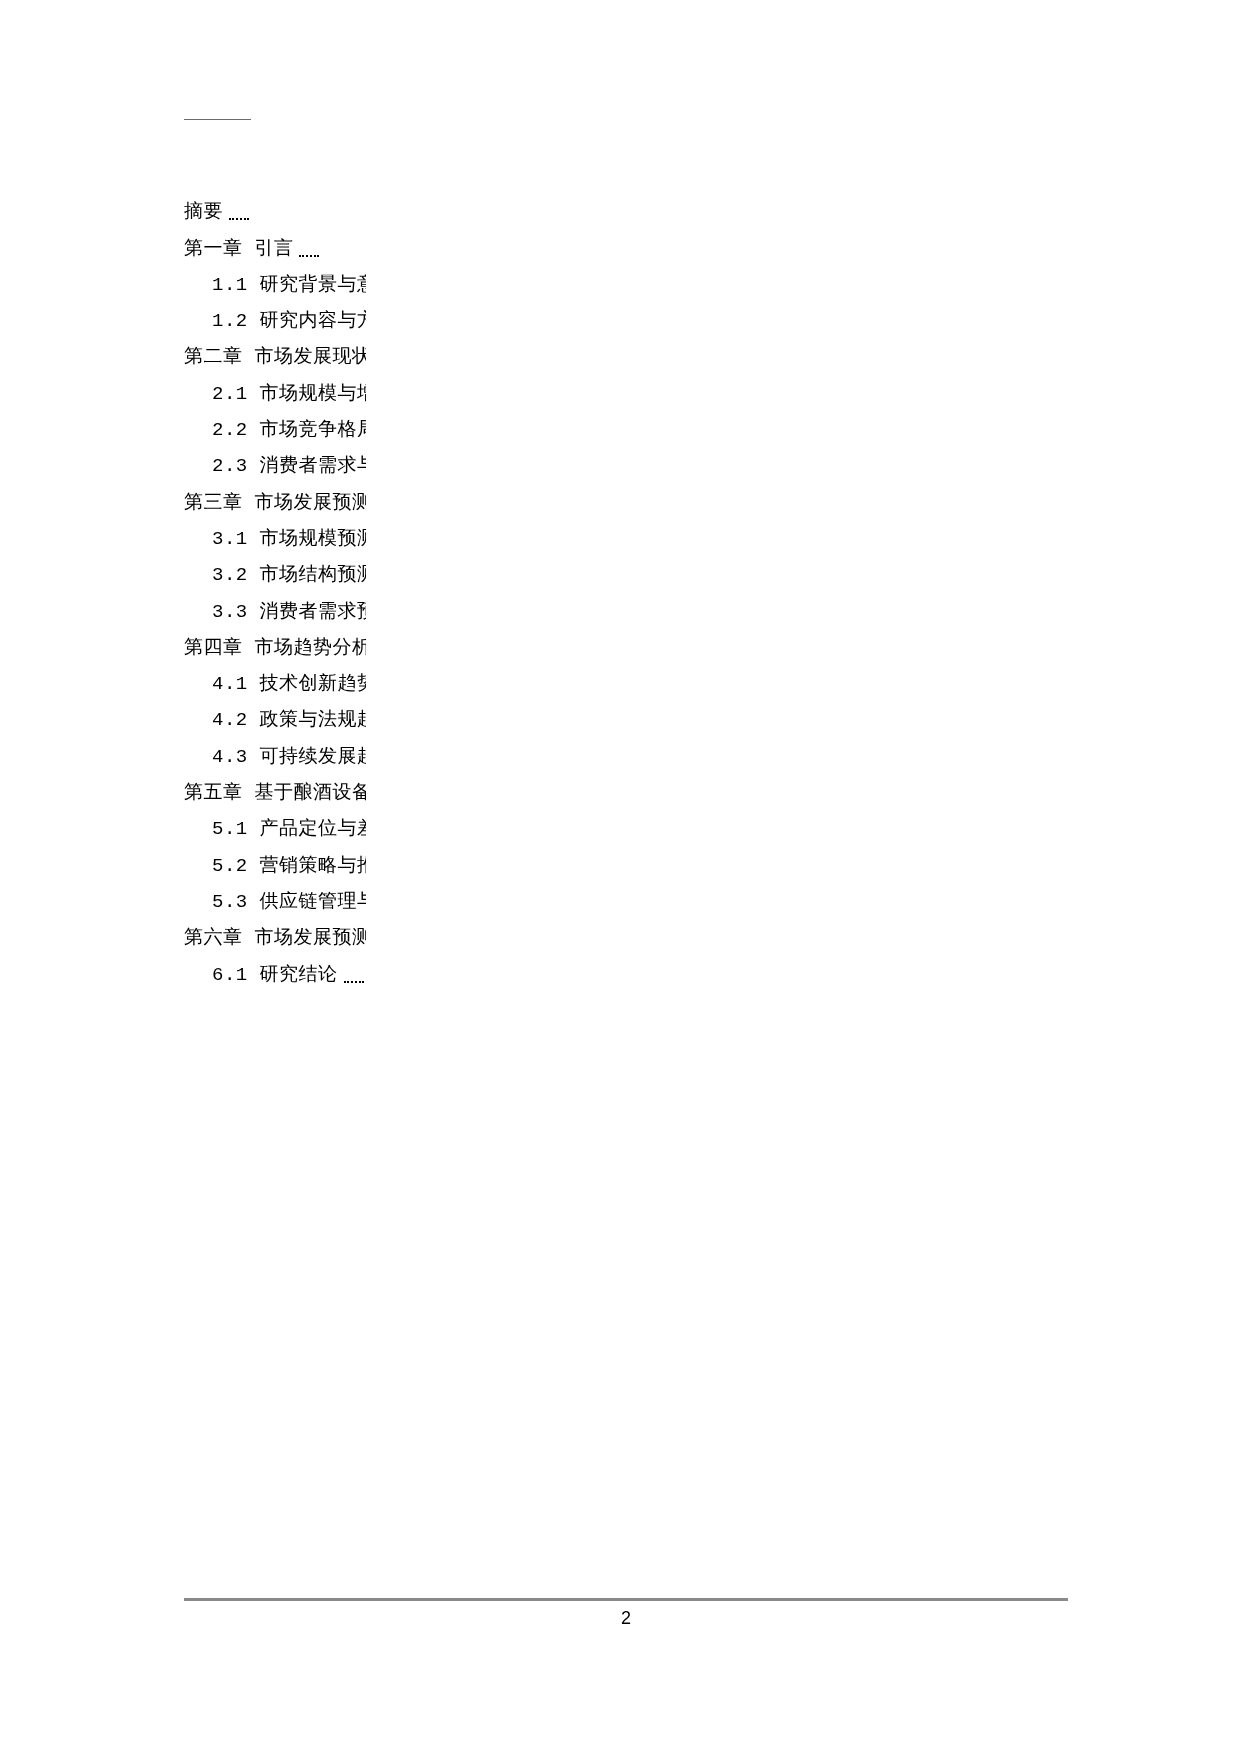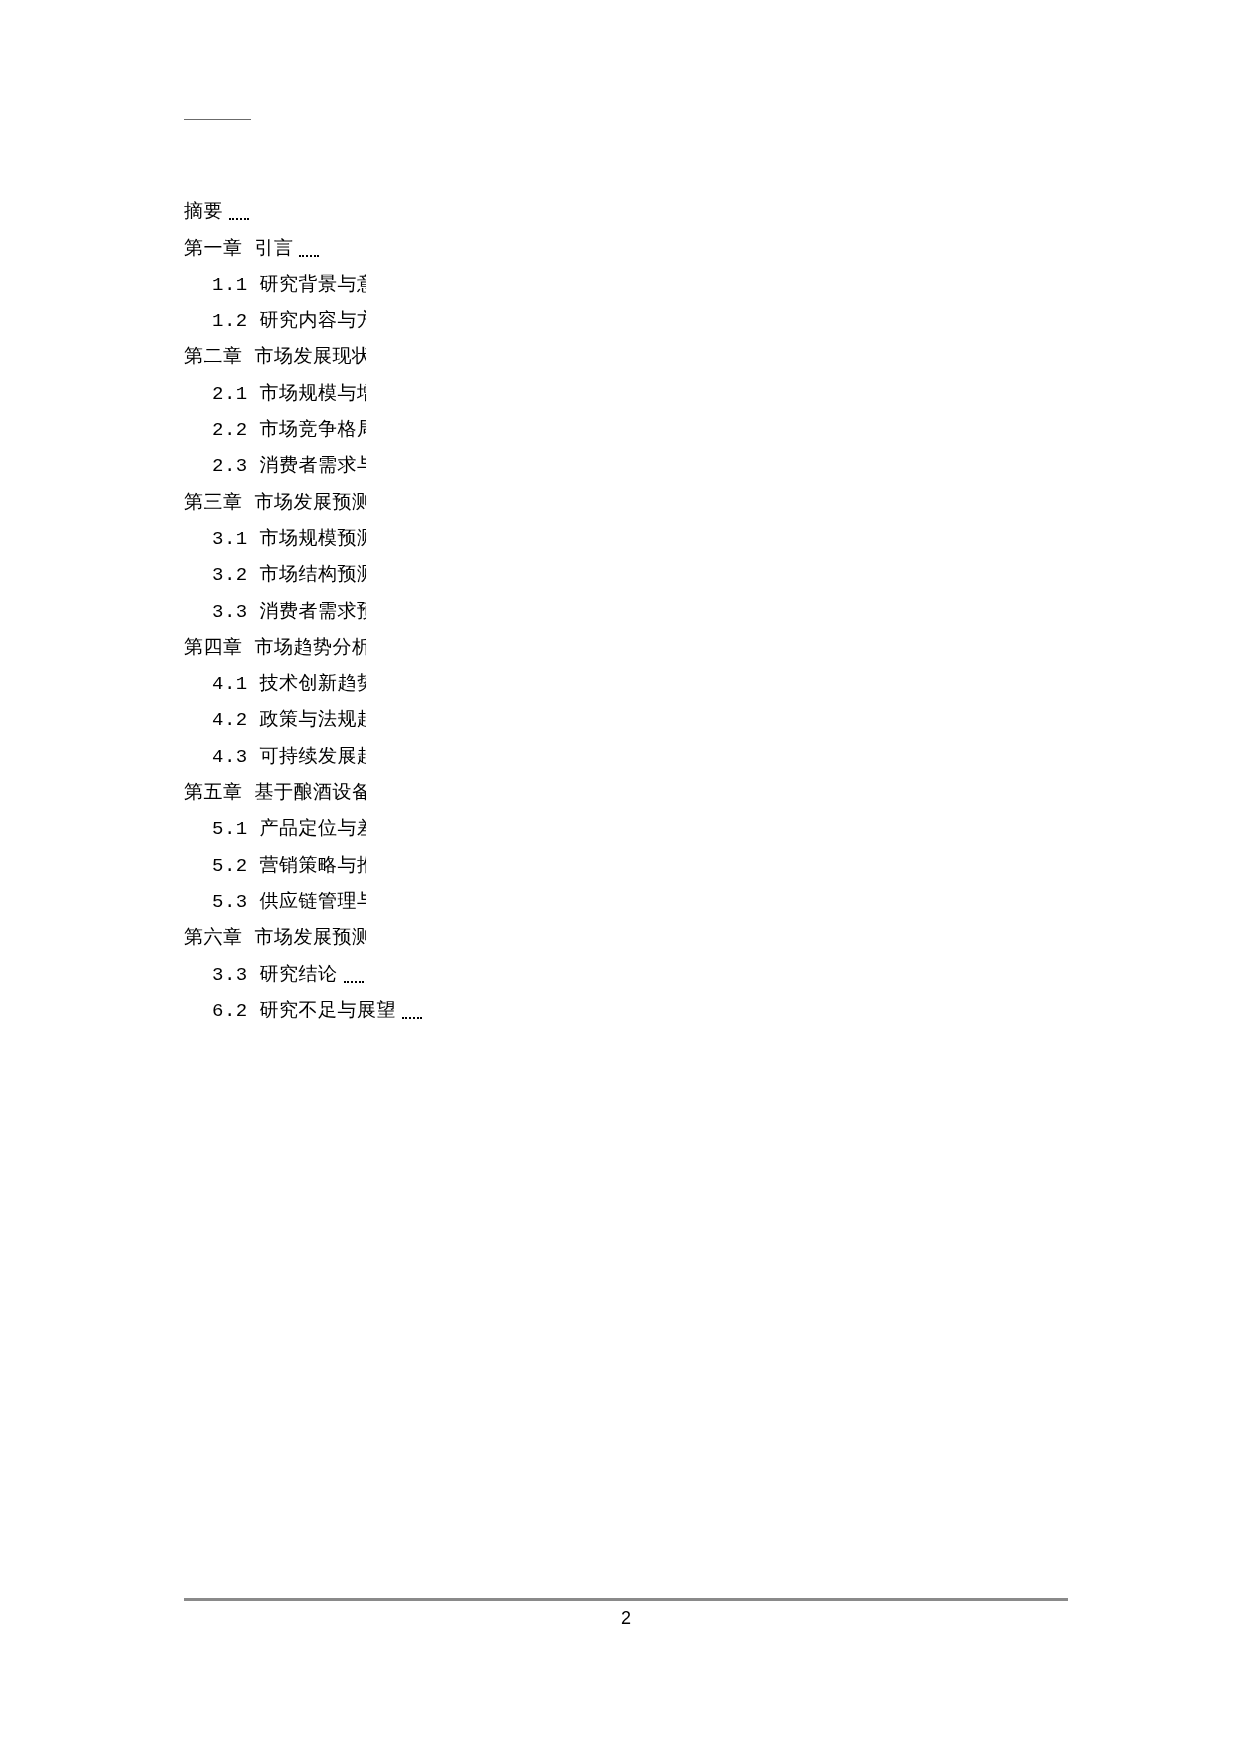--- a/index.html
+++ b/index.html
@@ -223,29 +223,24 @@
     <span class="page">14</span>
   </div>
 
   <div class="toc-row level-0">
     <span class="label">第六章 市场发展预测</span>
     <span class="leader"></span>
     <span class="page">15</span>
   </div>
 
   <div class="toc-row level-1">
-    <span class="label">3.3 研究结论</span>
+    <span class="label">6.1 研究结论</span>
     <span class="leader"></span>
     <span class="page">15</span>
   </div>
 
-  <div class="toc-row level-1">
-    <span class="label">6.2 研究不足与展望</span>
-    <span class="leader"></span>
-    <span class="page">16</span>
-  </div>
 </div>
 
   <div class="doc-footer">
     <span>2</span>
   </div>
 
 </div>
 
 </body></html>

